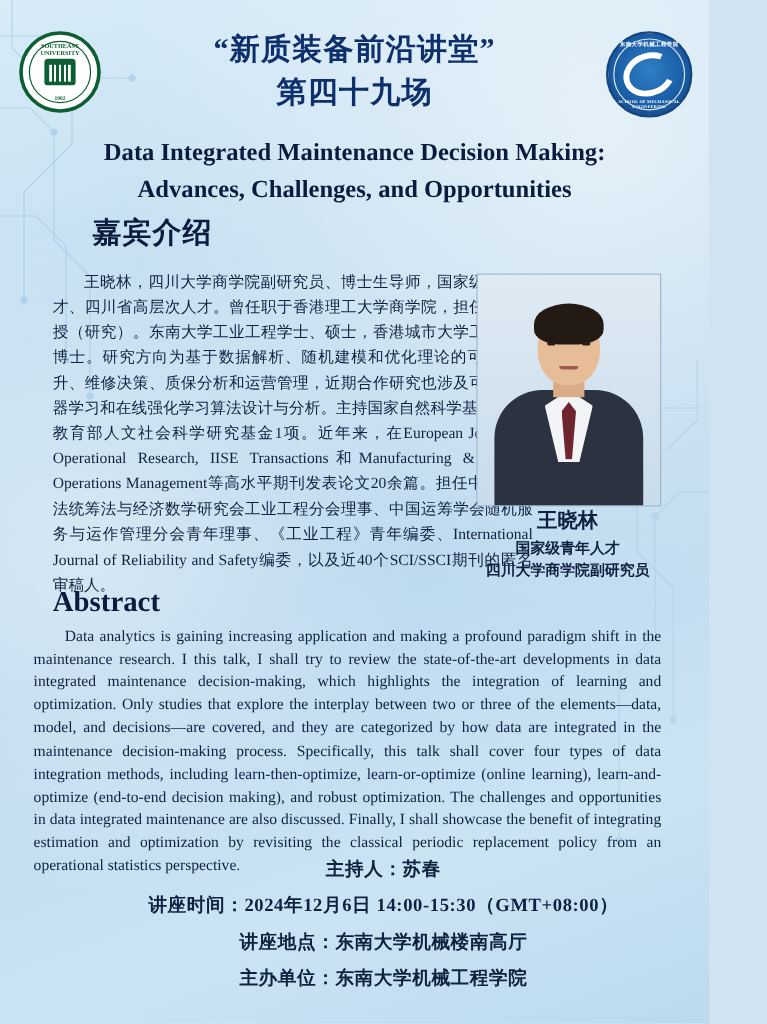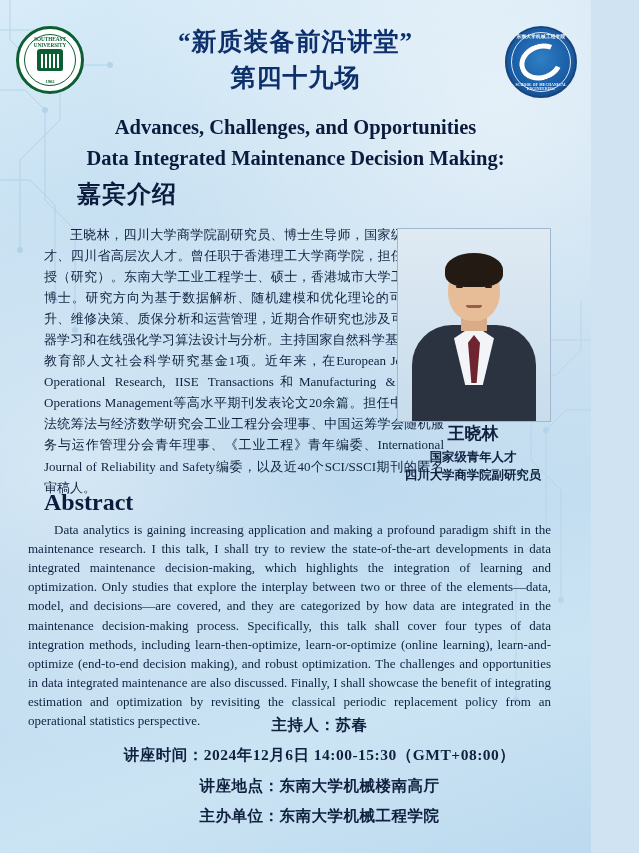--- a/index.html
+++ b/index.html
@@ -397,22 +397,22 @@
       <div class="arc-bottom">SCHOOL OF MECHANICAL ENGINEERING</div>
     </div>
   </div>
 
   <div class="series-title">
     <div>“新质装备前沿讲堂”</div>
     <div>第四十九场</div>
   </div>
 
   <div class="talk-title">
+    <div>Data Integrated Maintenance Decision Making:</div>
     <div>Advances, Challenges, and Opportunities</div>
-    <div>Data Integrated Maintenance Decision Making:</div>
   </div>
 
   <div class="section-h guest-h">嘉宾介绍</div>
   <div class="guest-body">王晓林，四川大学商学院副研究员、博士生导师，国家级青年人才、四川省高层次人才。曾任职于香港理工大学商学院，担任助理教授（研究）。东南大学工业工程学士、硕士，香港城市大学工业工程博士。研究方向为基于数据解析、随机建模和优化理论的可靠性提升、维修决策、质保分析和运营管理，近期合作研究也涉及可解释机器学习和在线强化学习算法设计与分析。主持国家自然科学基金2项、教育部人文社会科学研究基金1项。近年来，在European Journal of Operational Research, IISE Transactions和Manufacturing &amp; Service Operations Management等高水平期刊发表论文20余篇。担任中国优选法统筹法与经济数学研究会工业工程分会理事、中国运筹学会随机服务与运作管理分会青年理事、《工业工程》青年编委、International Journal of Reliability and Safety编委，以及近40个SCI/SSCI期刊的匿名审稿人。</div>
 
   <div class="portrait-wrap">
     <div class="portrait">
       <div class="p-bg"></div>
       <div class="p-body"></div>
       <div class="p-shirt"></div>

